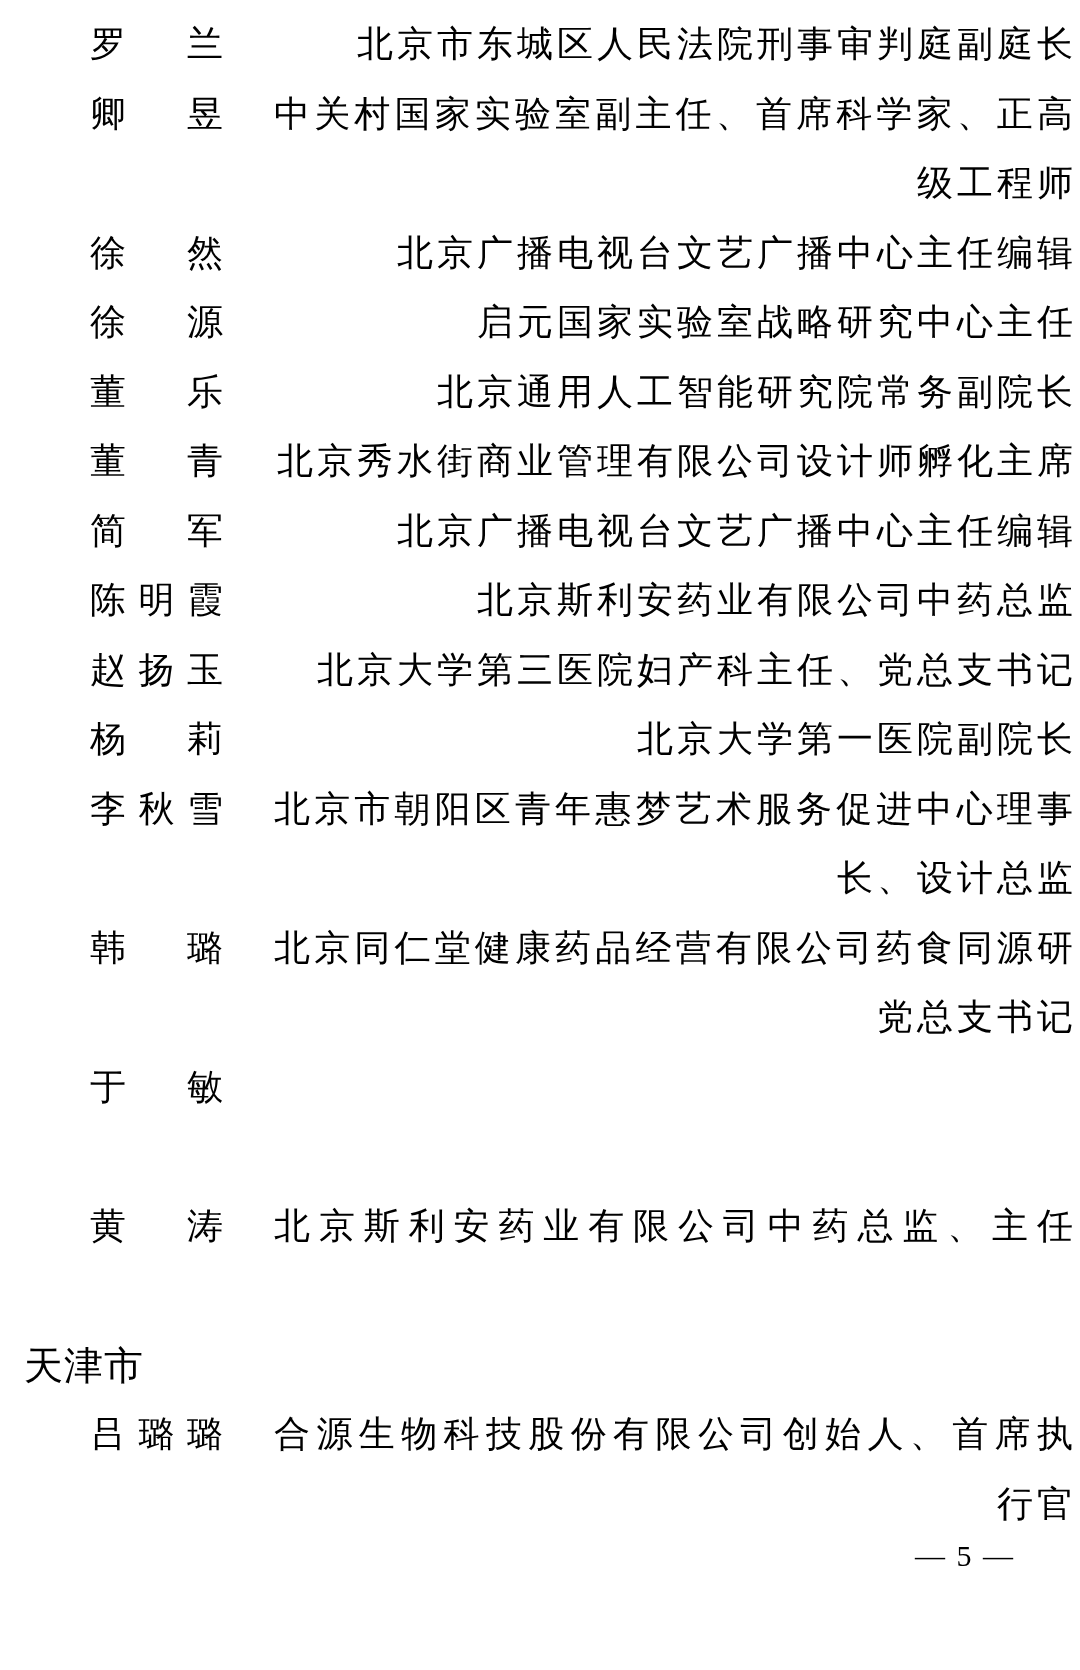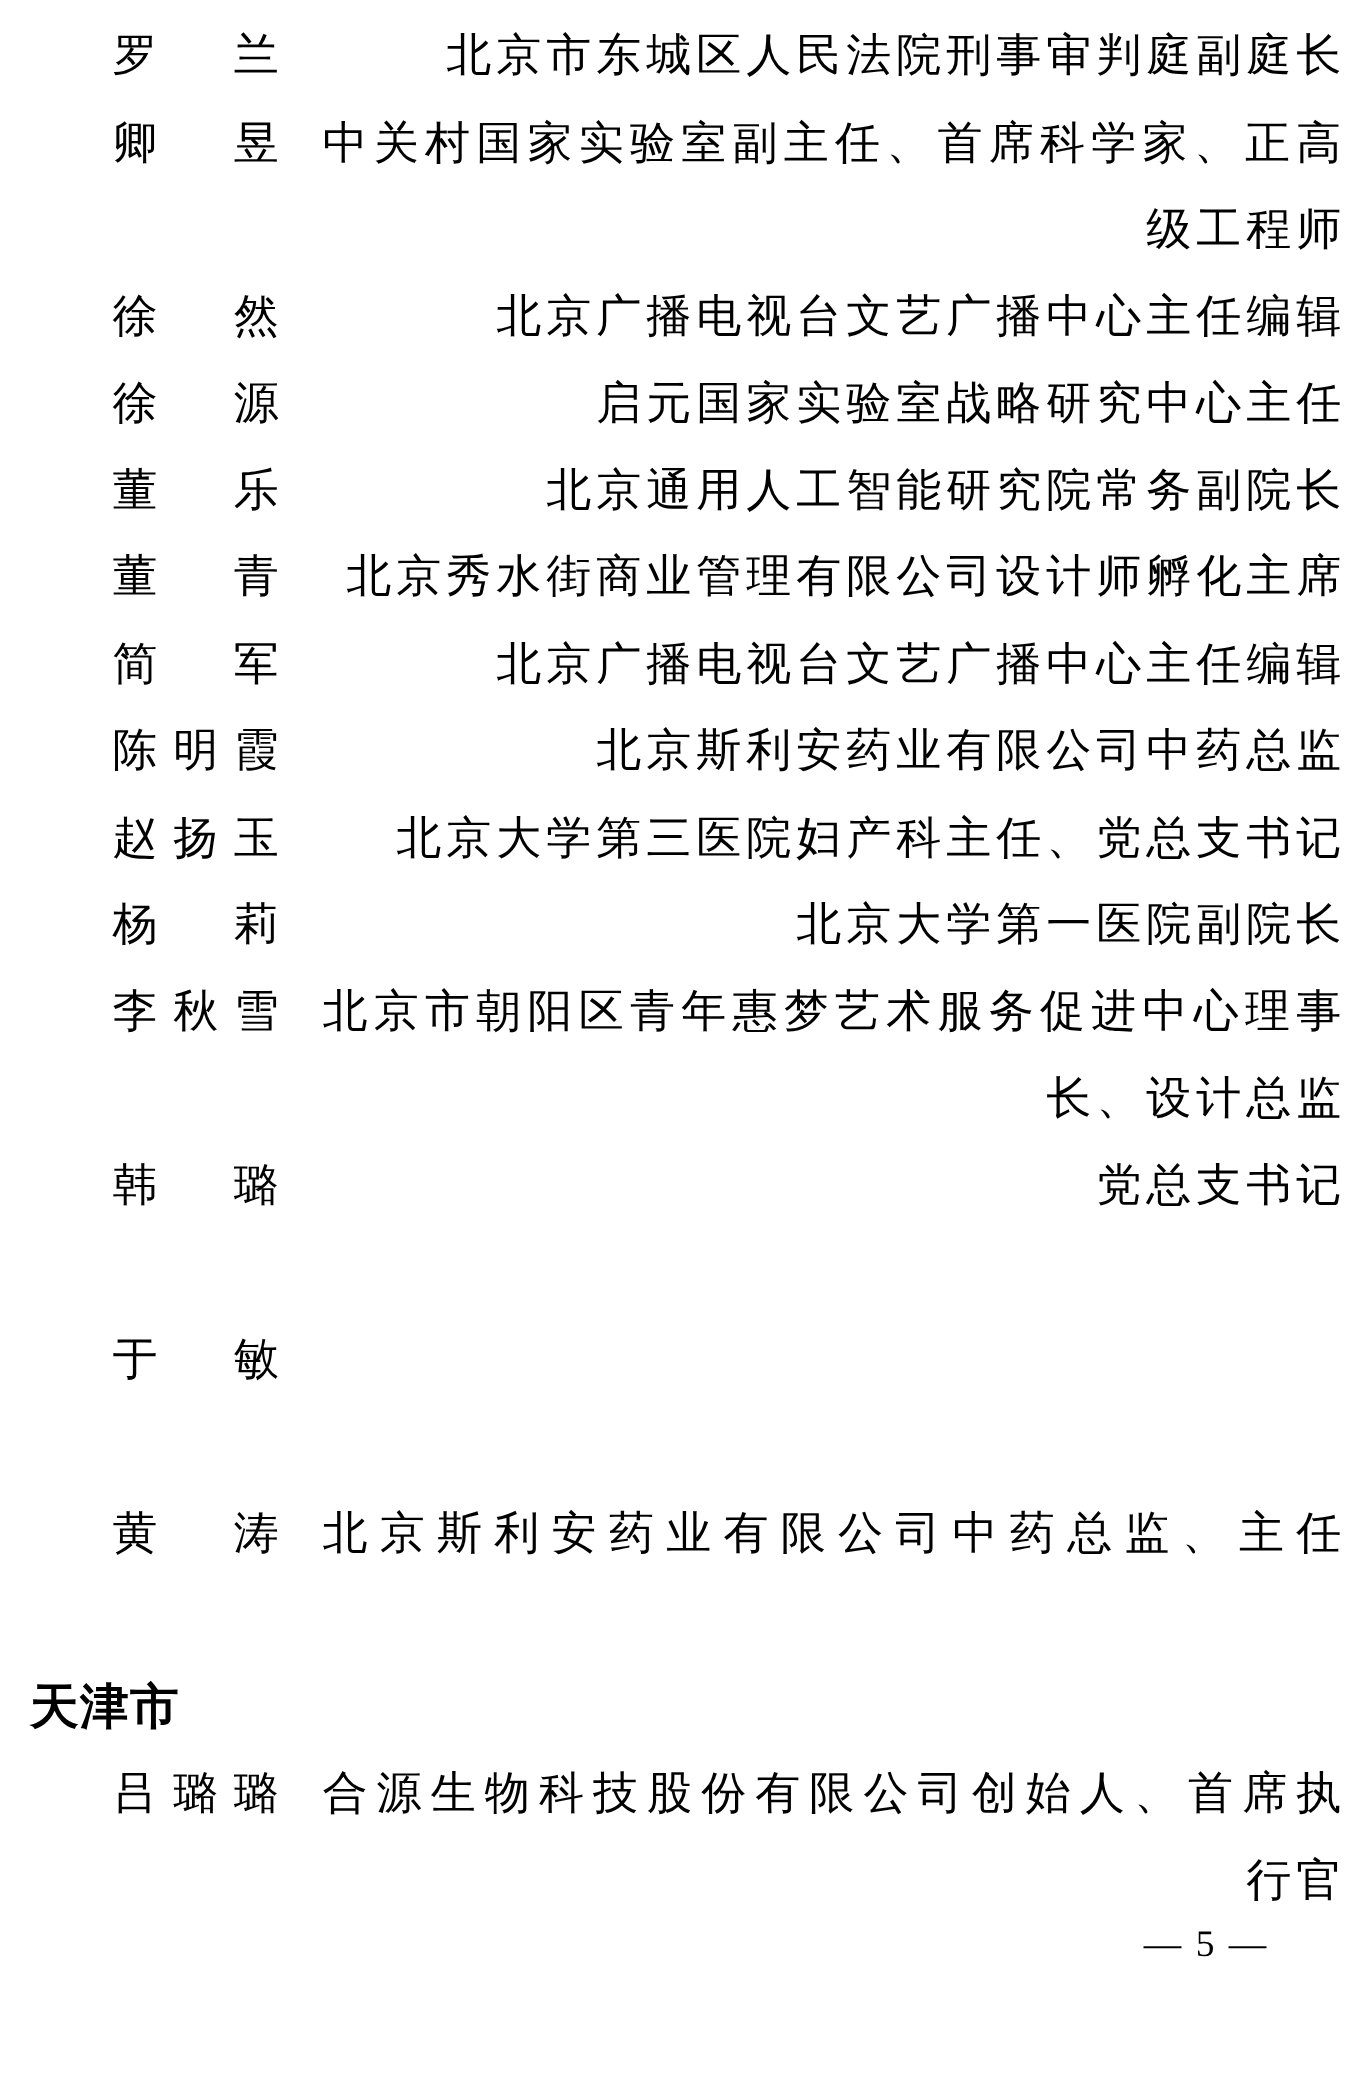--- a/index.html
+++ b/index.html
@@ -26,26 +26,26 @@
   }
   .pos {
     position: absolute;
     left: 258px;
     width: 819px;
     font-size: 36px;
     line-height: 69.5px;
     letter-spacing: 4px;
   }
   .pos .line { text-align: right; }
-  .pos .line.stretch { text-align: justify; text-align-last: justify; }
+  .pos .line.stretch { text-align: justify; text-align-last: justify; margin-left: 16px; }
   .section-header {
     position: absolute;
     left: 24px;
     font-family: "Liberation Sans", "DejaVu Sans", sans-serif;
-    font-weight: 700;
+    font-weight: 400;
     font-size: 39px;
     line-height: 69.5px;
     letter-spacing: 1px;
     white-space: nowrap;
   }
   .page-number {
     position: absolute;
     top: 1541px;
     left: 865px;
     width: 200px;
@@ -175,20 +175,21 @@
           <div class="line">长、设计总监</div>
         </div>
   </div>
 
   <div class="entry" style="top: 913.5px;">
     <div class="name">
           <span>韩</span>
           <span>璐</span>
         </div>
     <div class="pos">
+          <div class="line stretch">北京同仁堂健康药品经营有限公司药食同源研</div>
           <div class="line">党总支书记</div>
         </div>
   </div>
 
   <div class="entry" style="top: 1052.5px;">
     <div class="name">
           <span>于</span>
           <span>敏</span>
         </div>
     <div class="pos">

